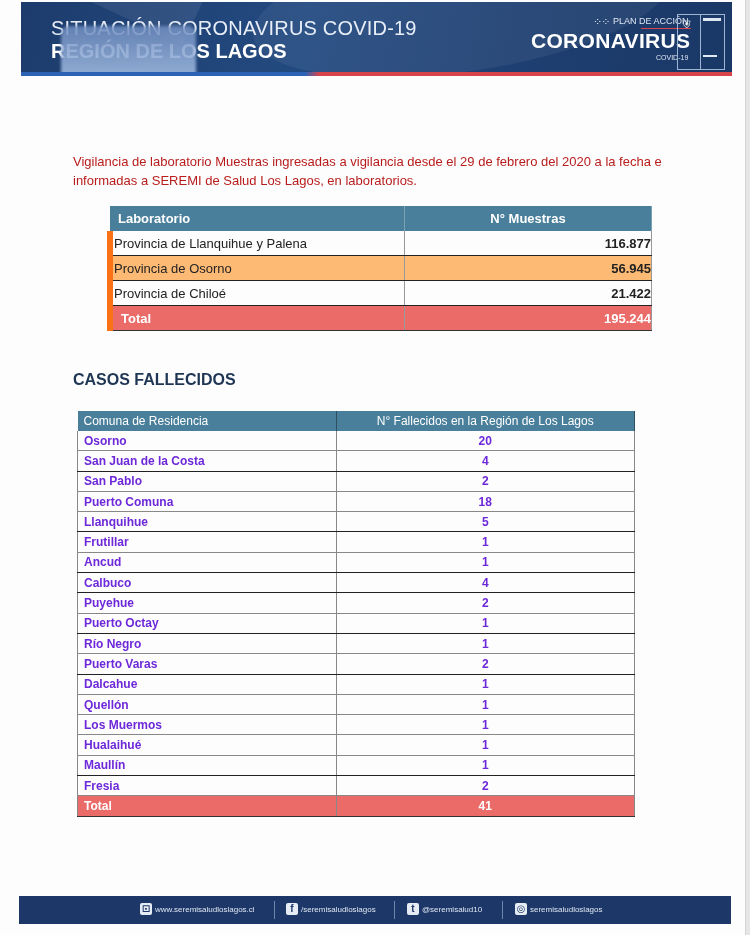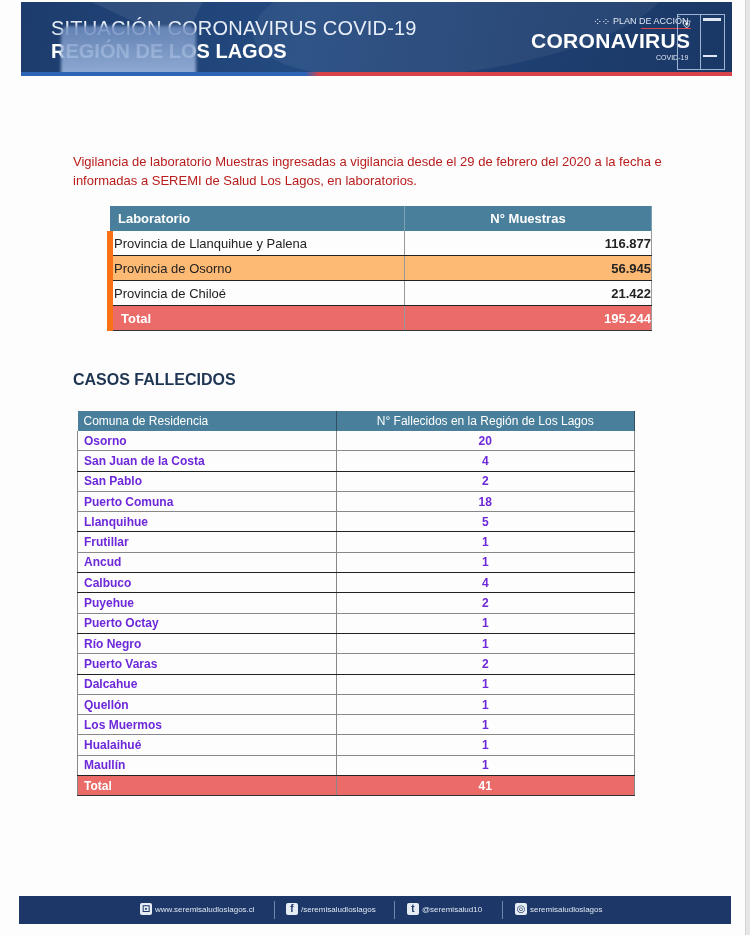--- a/index.html
+++ b/index.html
@@ -252,20 +252,24 @@
           <td>1</td>
         </tr>
         <tr>
           <td>Hualaihué</td>
           <td>1</td>
         </tr>
         <tr class="dark">
           <td>Maullín</td>
           <td>1</td>
         </tr>
+        <tr>
+          <td>Fresia</td>
+          <td>2</td>
+        </tr>
         <tr class="total">
           <td>Total</td>
           <td>41</td>
         </tr>
       </tbody>
   </table>
 
   <div class="footer">
     <div class="footer-item" style="left:121px">
       <span class="footer-icon">⊡</span>

